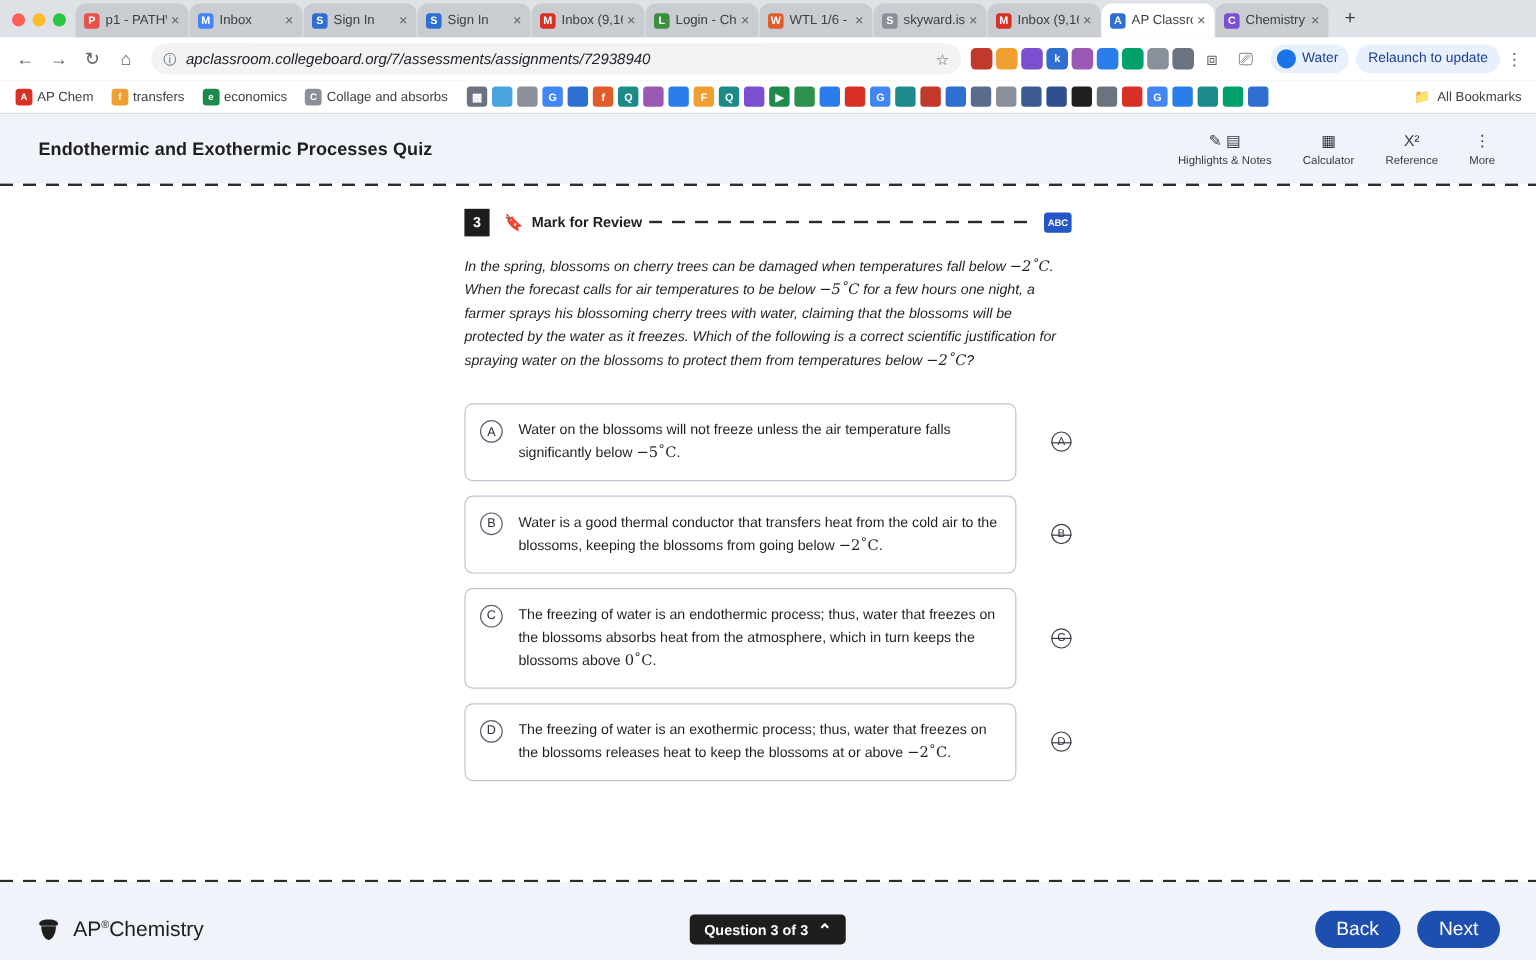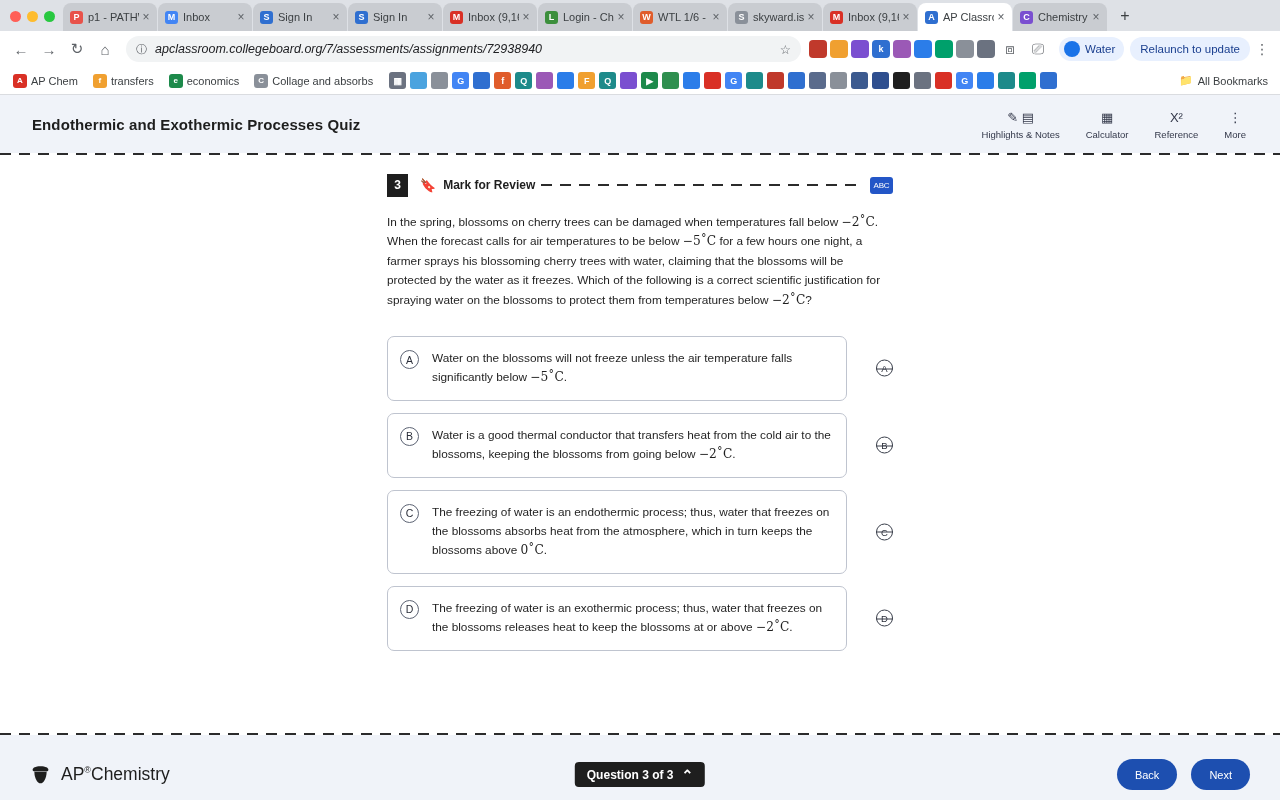--- a/index.html
+++ b/index.html
@@ -158,26 +158,26 @@
     margin-left: 12px; font-size: 12px; color: #1e1e1e; font-weight: bold;
   }
   .qdash {
     flex: 1 1 auto; height: 2px; margin: 0 6px;
     background: repeating-linear-gradient(to right,#2b2b2b 0 11px, transparent 11px 19px);
   }
   .abc-btn {
     width: 23px; height: 17px; background: #2356c7;
     border-radius: 3px; color: #fff; font-size: 8px;
     display: flex; align-items: center; justify-content: center;
-    font-weight: normal; letter-spacing: -.2px;
+    font-weight: bold; letter-spacing: -.2px;
   }
 
   .stem {
     margin-top: 16px; font-size: 11.8px; color: #1f1f1f;
-    line-height: 19.4px; width: 506px;
+    line-height: 19.4px; width: 506px; font-style: italic;
   }
   .mathy { font-family: "DejaVu Serif", serif; font-size: 12.2px; }
 
   .choices { margin-top: 26px; width: 506px; position: relative; }
   .choice-row { position: relative; margin-bottom: 12px; }
   .choice {
     border: 1px solid #bfc4cf; border-radius: 7px;
     background: #fff; display: flex; padding: 12px 14px 12px 12px;
     min-height: 58px; width: 460px;
   }
@@ -217,21 +217,21 @@
   .brand-name .sup { font-size: 9px; vertical-align: super; }
   .qpill {
     position: absolute; left: 50%; transform: translateX(-50%);
     height: 25px; background: #1e1e1e; color: #fff;
     border-radius: 4px; display: flex; align-items: center;
     gap: 8px; padding: 0 12px; font-size: 12px; font-weight: bold;
   }
   .fbtns { margin-left: auto; display: flex; gap: 14px; }
   .fbtn {
     height: 31px; min-width: 58px; border-radius: 16px;
-    background: #1d4fb0; color: #fff; font-size: 11px;
+    background: #1d4fb0; color: #fff; font-size: 16px;
     display: flex; align-items: center; justify-content: center;
     padding: 0 18px;
   }
 </style>
 </head>
 <body>
 
 <div class="chrome">
   <div class="tabstrip">
     <div class="traffic">

